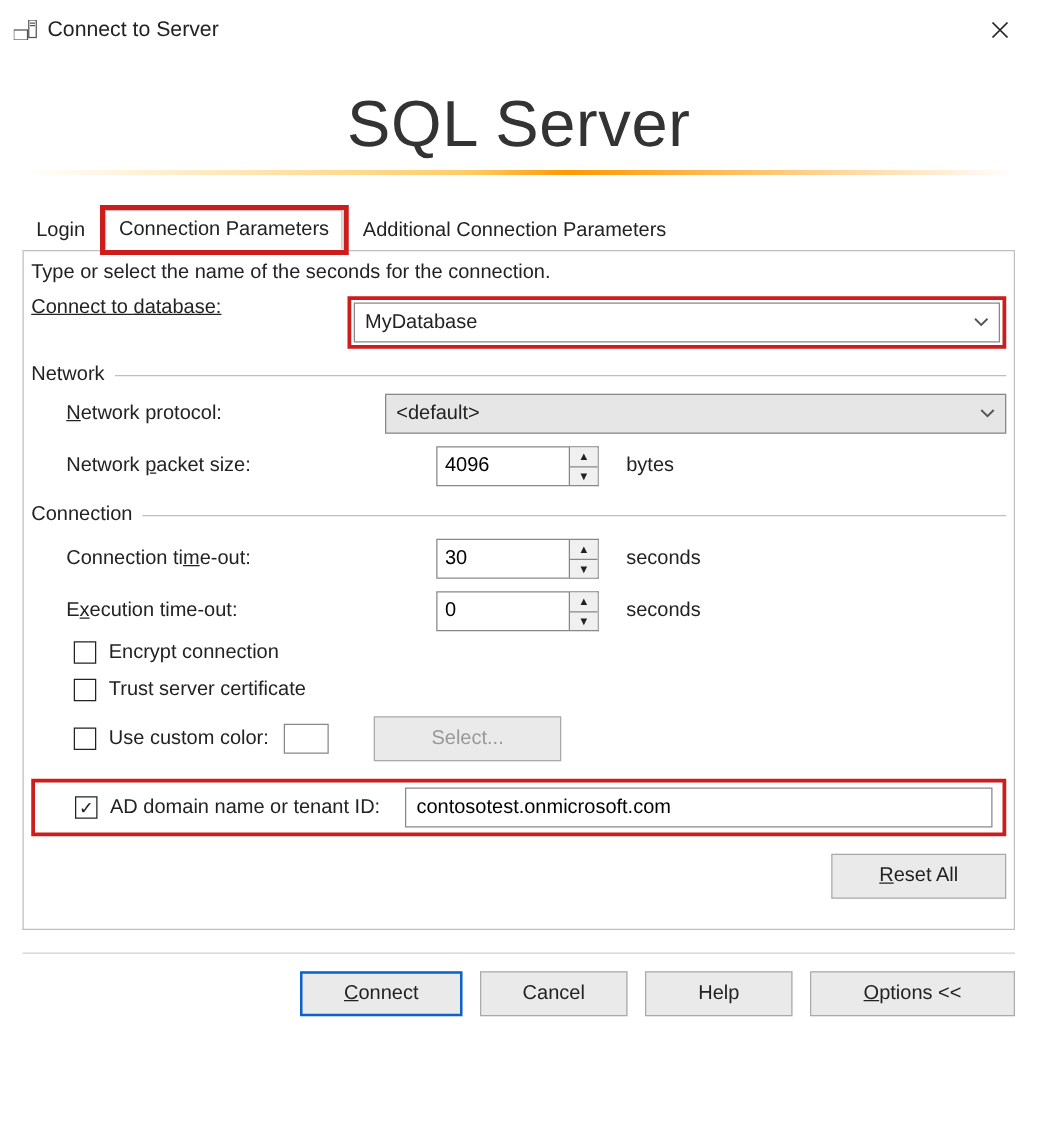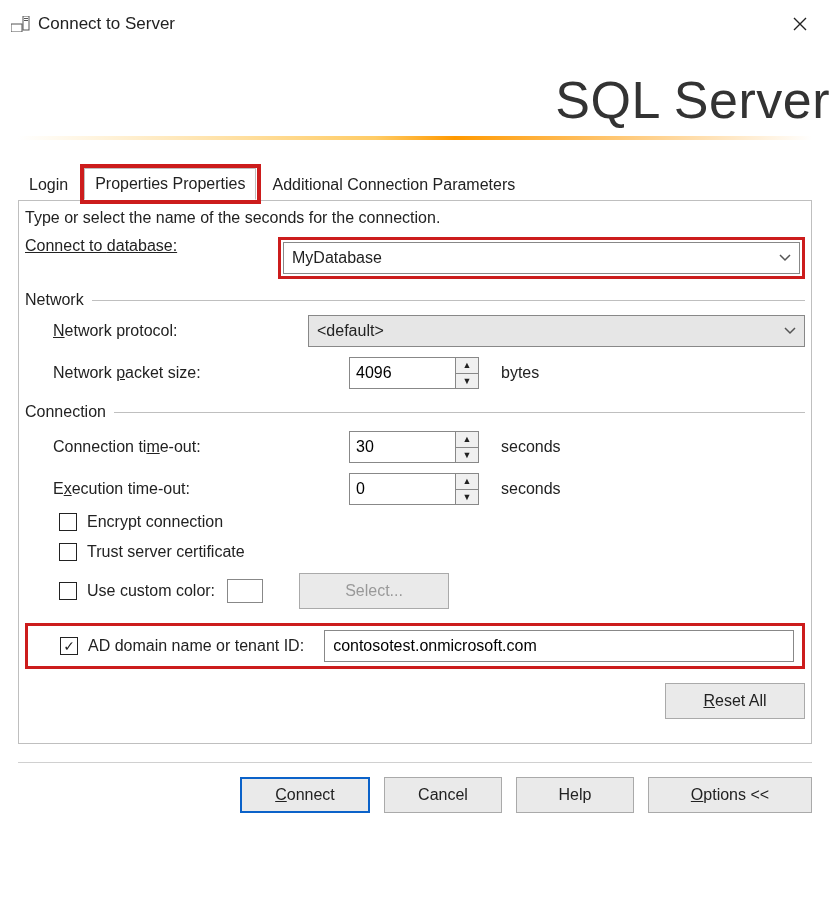--- a/index.html
+++ b/index.html
@@ -9,21 +9,21 @@
       margin: 0;
       padding: 0;
       background: #fff;
       color: #222;
     }
     .window { width: 830px; height: 907px; position: relative; }
     .titlebar { display: flex; align-items: center; padding: 6px 10px 0 10px; height: 42px; }
     .titlebar .icon-box { width: 22px; height: 22px; margin-right: 6px; display:flex; align-items:center; justify-content:center; }
     .titlebar .title { font-size: 17px; }
     .titlebar .close { margin-left: auto; width: 40px; height: 30px; display:flex; align-items:center; justify-content:center; font-size: 18px; cursor: pointer; }
-    .banner { padding: 28px 0 12px 0; text-align: right; }
+    .banner { padding: 28px 0 12px 0; text-align: center; }
     .banner .brand { font-family: "Segoe UI Light","Segoe UI",Arial,sans-serif; font-size: 52px; font-weight: 500; letter-spacing: 0.5px; color:#333; }
     .brand-underline { height: 4px; margin: 6px 18px 0 18px; background: linear-gradient(90deg, #ffffff 0%, #ffcc66 45%, #ff9900 55%, #ffffff 100%); }
     .tabs { margin: 8px 18px 0 18px; display: flex; align-items: flex-end; border-bottom: 1px solid #bfbfbf; }
     .tab { padding: 6px 10px; font-size: 16px; border: 1px solid transparent; border-bottom: none; cursor: pointer; margin-right: 1px; background: transparent; }
     .tab.selected { background: #fff; border-color: #bfbfbf; position: relative; top: 1px; border-bottom: 1px solid #fff; }
     .tabpage { margin: 0 18px 0 18px; border: 1px solid #bfbfbf; border-top: none; padding: 0 0 24px 0; }
     .hint { font-size: 16px; padding: 8px 6px 10px 6px; }
     .row { display: flex; align-items: center; padding: 2px 6px; }
     .label { width: 245px; font-size: 16px; }
     .label .hk { text-decoration: underline; }
@@ -93,21 +93,21 @@
   </div>
 
   <div class="banner">
     <div class="brand">SQL Server</div>
     <div class="brand-underline"></div>
   </div>
 
   <div class="tabs">
     <div class="tab">Login</div>
     <div class="hlwrap" style="position:relative; top:4px;">
-      <div class="tab selected" style="top:0; border:1px solid #bfbfbf; border-bottom:1px solid #fff;">Properties Properties</div>
+      <div class="tab selected" style="top:0; border:1px solid #bfbfbf; border-bottom:1px solid #fff;">Connection Parameters</div>
     </div>
     <div class="tab">Additional Connection Parameters</div>
   </div>
 
   <div class="tabpage">
     <div class="hint">Type or select the name of the seconds for the connection.</div>
 
     <div class="dbwrap">
       <div class="label">Connect to <span class="hk">d</span>atabase:</div>
       <div class="hl-box" style="flex:1;">

